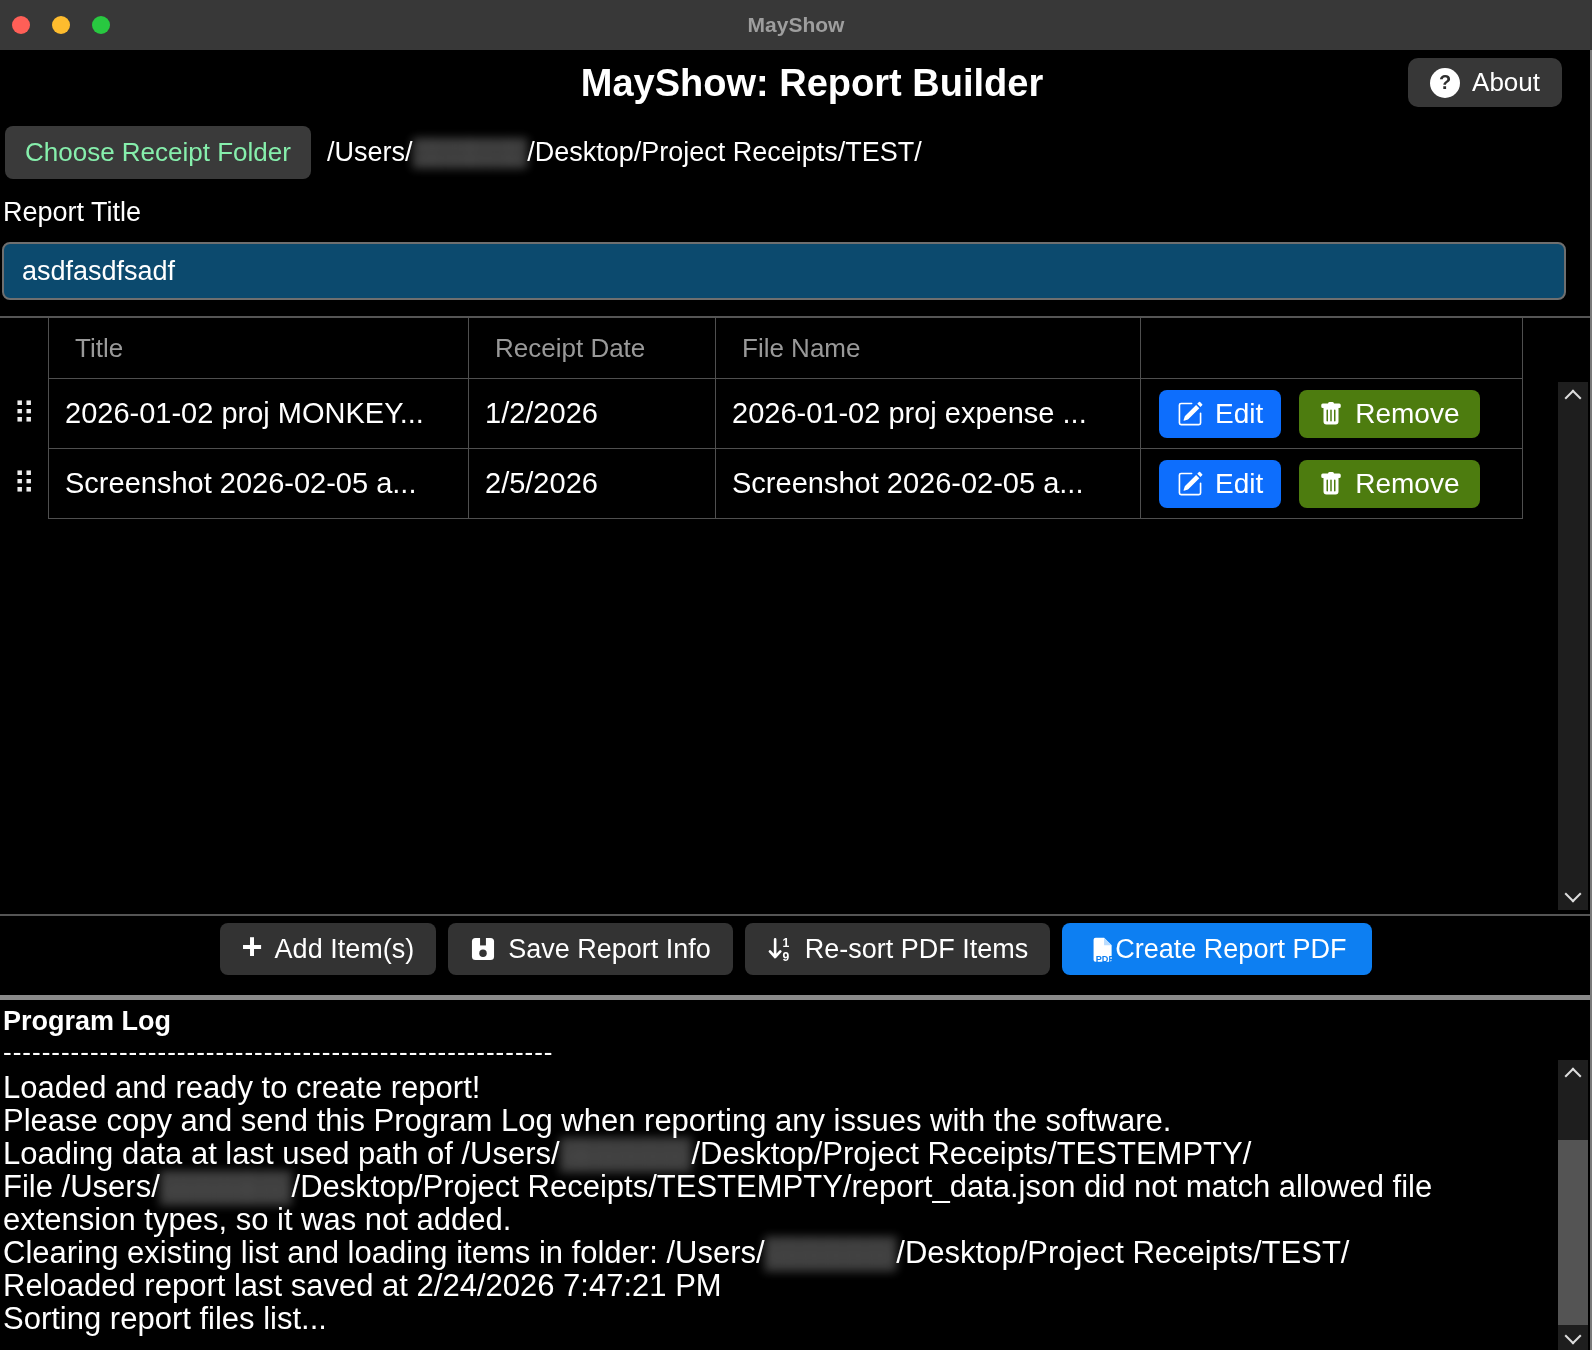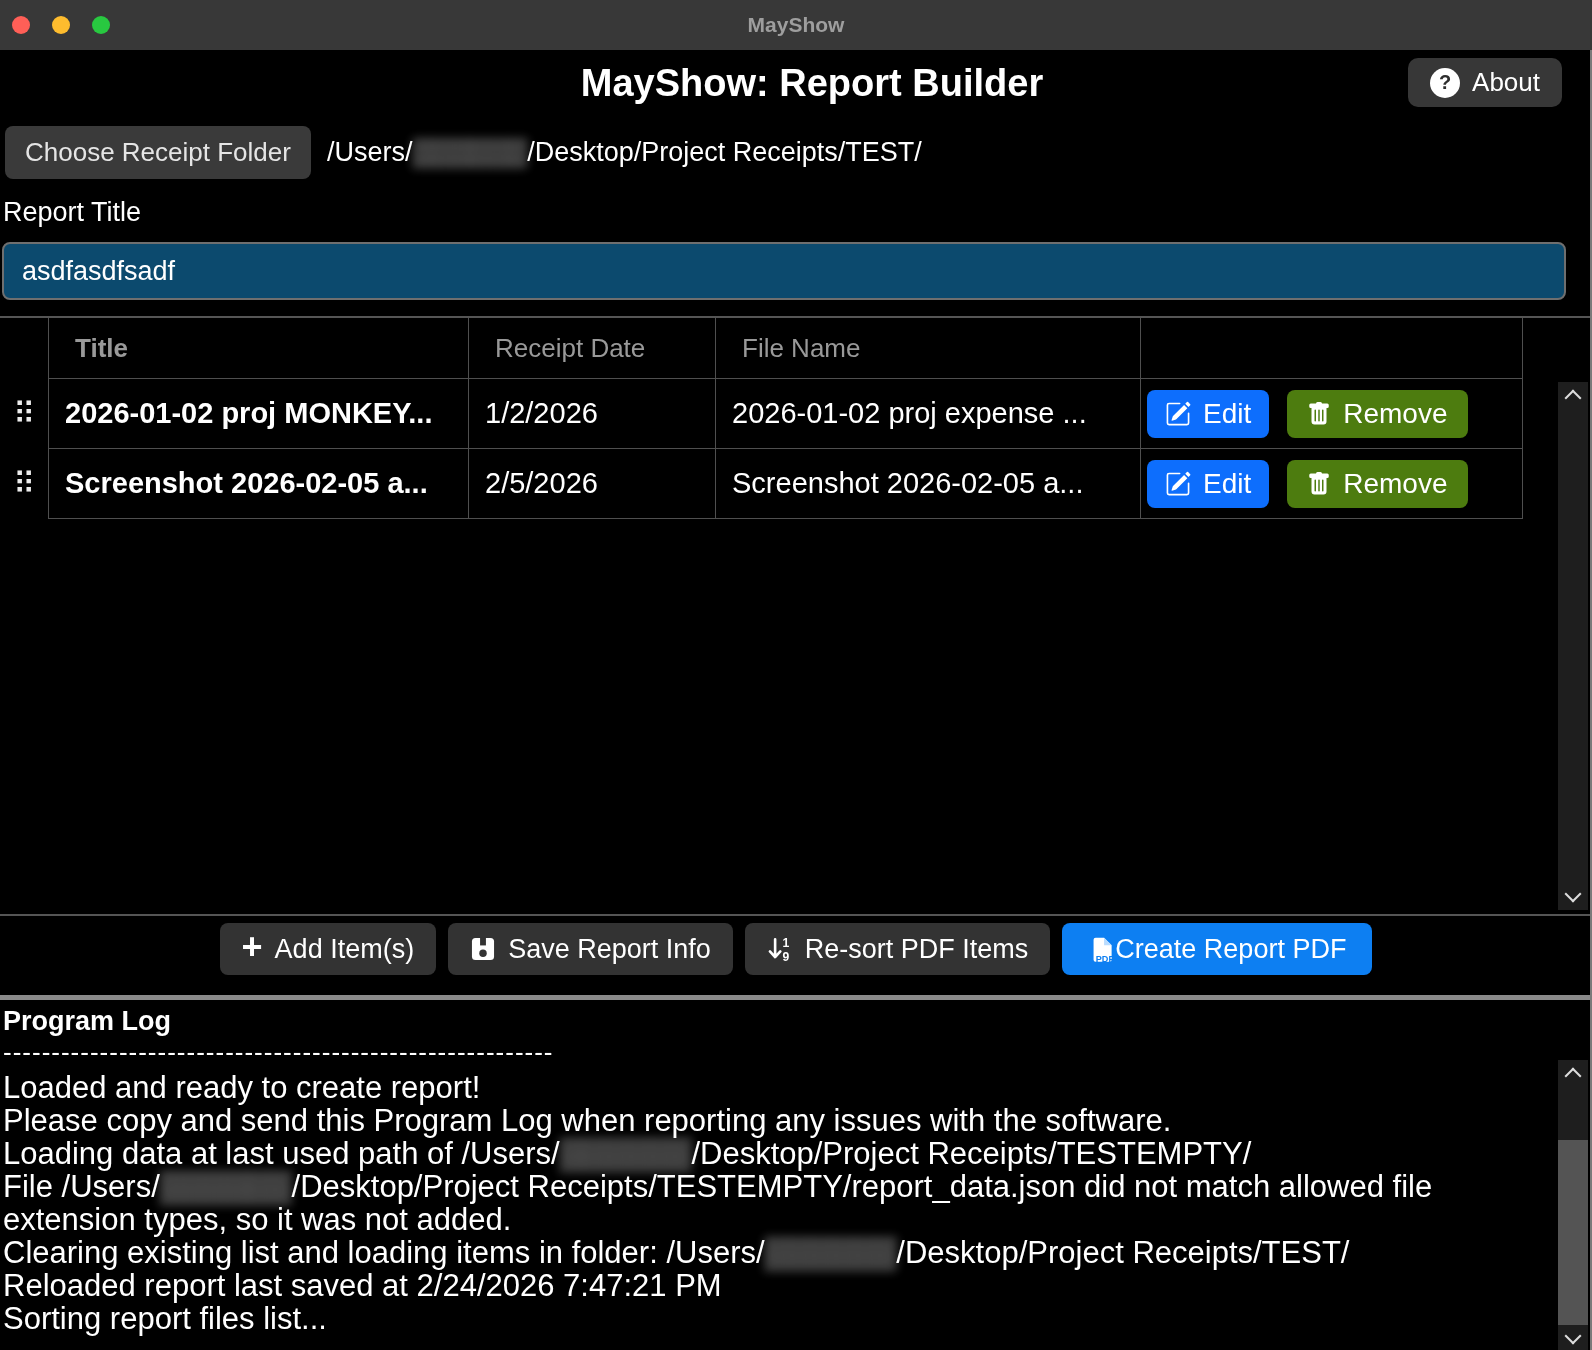--- a/index.html
+++ b/index.html
@@ -18,44 +18,44 @@
   .header-row { position:relative; height:66px; }
   h1 { text-align:center; font-size:38px; font-weight:bold; padding-top:12px;padding-left:32px; }
   .about-btn { position:absolute; right:30px; top:8px; background:#373737; border:none; color:#fff;
                font-size:26px; border-radius:10px; padding:9px 22px; display:flex; align-items:center; gap:12px;
                font-family:inherit; cursor:pointer; }
   .q-circle { width:30px; height:30px; border-radius:50%; background:#fff; color:#2e2e2e;
               font-size:20px; font-weight:bold; display:flex; align-items:center; justify-content:center; }
 
   
   .folder-row { display:flex; align-items:center; gap:16px; margin:10px 0 0 5px; }
-  .choose-btn { background:#3a3a3a; border:none; color:#e5e5e5; font-size:26px; border-radius:8px;
+  .choose-btn { background:#3a3a3a; border:none; color:#86efac; font-size:26px; border-radius:8px;
                 padding:11px 20px; font-family:inherit; cursor:pointer; }
   .path-text { font-size:27px; white-space:nowrap; }
   .redact { filter:blur(5px); opacity:.9; }
 
   
   .report-label { font-size:27px; margin:18px 0 0 3px; }
   .title-input { display:block; margin:14px 24px 0 2px; width:1564px; height:58px; background:#0c4a6e;
                  border:2px solid #6f6f6f; border-radius:8px; color:#fff; font-size:27px;
                  padding-left:18px; font-family:inherit; }
 
   
   .table-wrap { position:relative; margin-top:16px; height:600px;
                 border-top:2px solid #555; border-bottom:2px solid #555; }
   .t-row { display:flex; align-items:stretch; }
   .t-handle { width:48px; display:flex; align-items:center; justify-content:center; }
   .drag-glyph { font-family:"DejaVu Sans", sans-serif; font-size:30px; color:#ececec; cursor:grab; line-height:1; }
   .cell { border-left:1px solid #4f4f4f; border-bottom:1px solid #4f4f4f; display:flex; align-items:center; }
-  .c-title { width:420px;font-weight:bold; } .c-date { width:247px; } .c-file { width:425px; }
+  .c-title { width:420px; } .c-date { width:247px; } .c-file { width:425px; }
   .c-actions { width:383px; border-right:1px solid #4f4f4f; gap:18px; padding-left:6px; }
   .h-row .cell { height:61px; color:#999; font-size:26px; padding-left:26px; }
   .h-row .c-actions { padding-left:6px; }
   .b-row .cell { height:70px; font-size:29px; padding-left:16px; white-space:nowrap; overflow:hidden; }
-  .b-row .c-actions { padding-left:6px; }
+  .b-row .c-actions { padding-left:18px; }
   .btn-edit { background:#0d6efd; border:none; color:#fff; font-size:28px; border-radius:8px;
               padding:8px 18px; display:flex; align-items:center; gap:12px; font-family:inherit; cursor:pointer; }
   .btn-remove { background:#4d7c0f; border:none; color:#fff; font-size:28px; border-radius:8px;
                 padding:8px 20px; display:flex; align-items:center; gap:12px; font-family:inherit; cursor:pointer; }
 
   
   .vscroll { position:absolute; width:30px; background:#1e1e1e; }
   .table-scroll { right:4px; top:64px; bottom:4px; }
   .chev { position:absolute; left:9px; width:12px; height:12px;
           border-left:2px solid #ddd; border-top:2px solid #ddd; cursor:pointer; }

